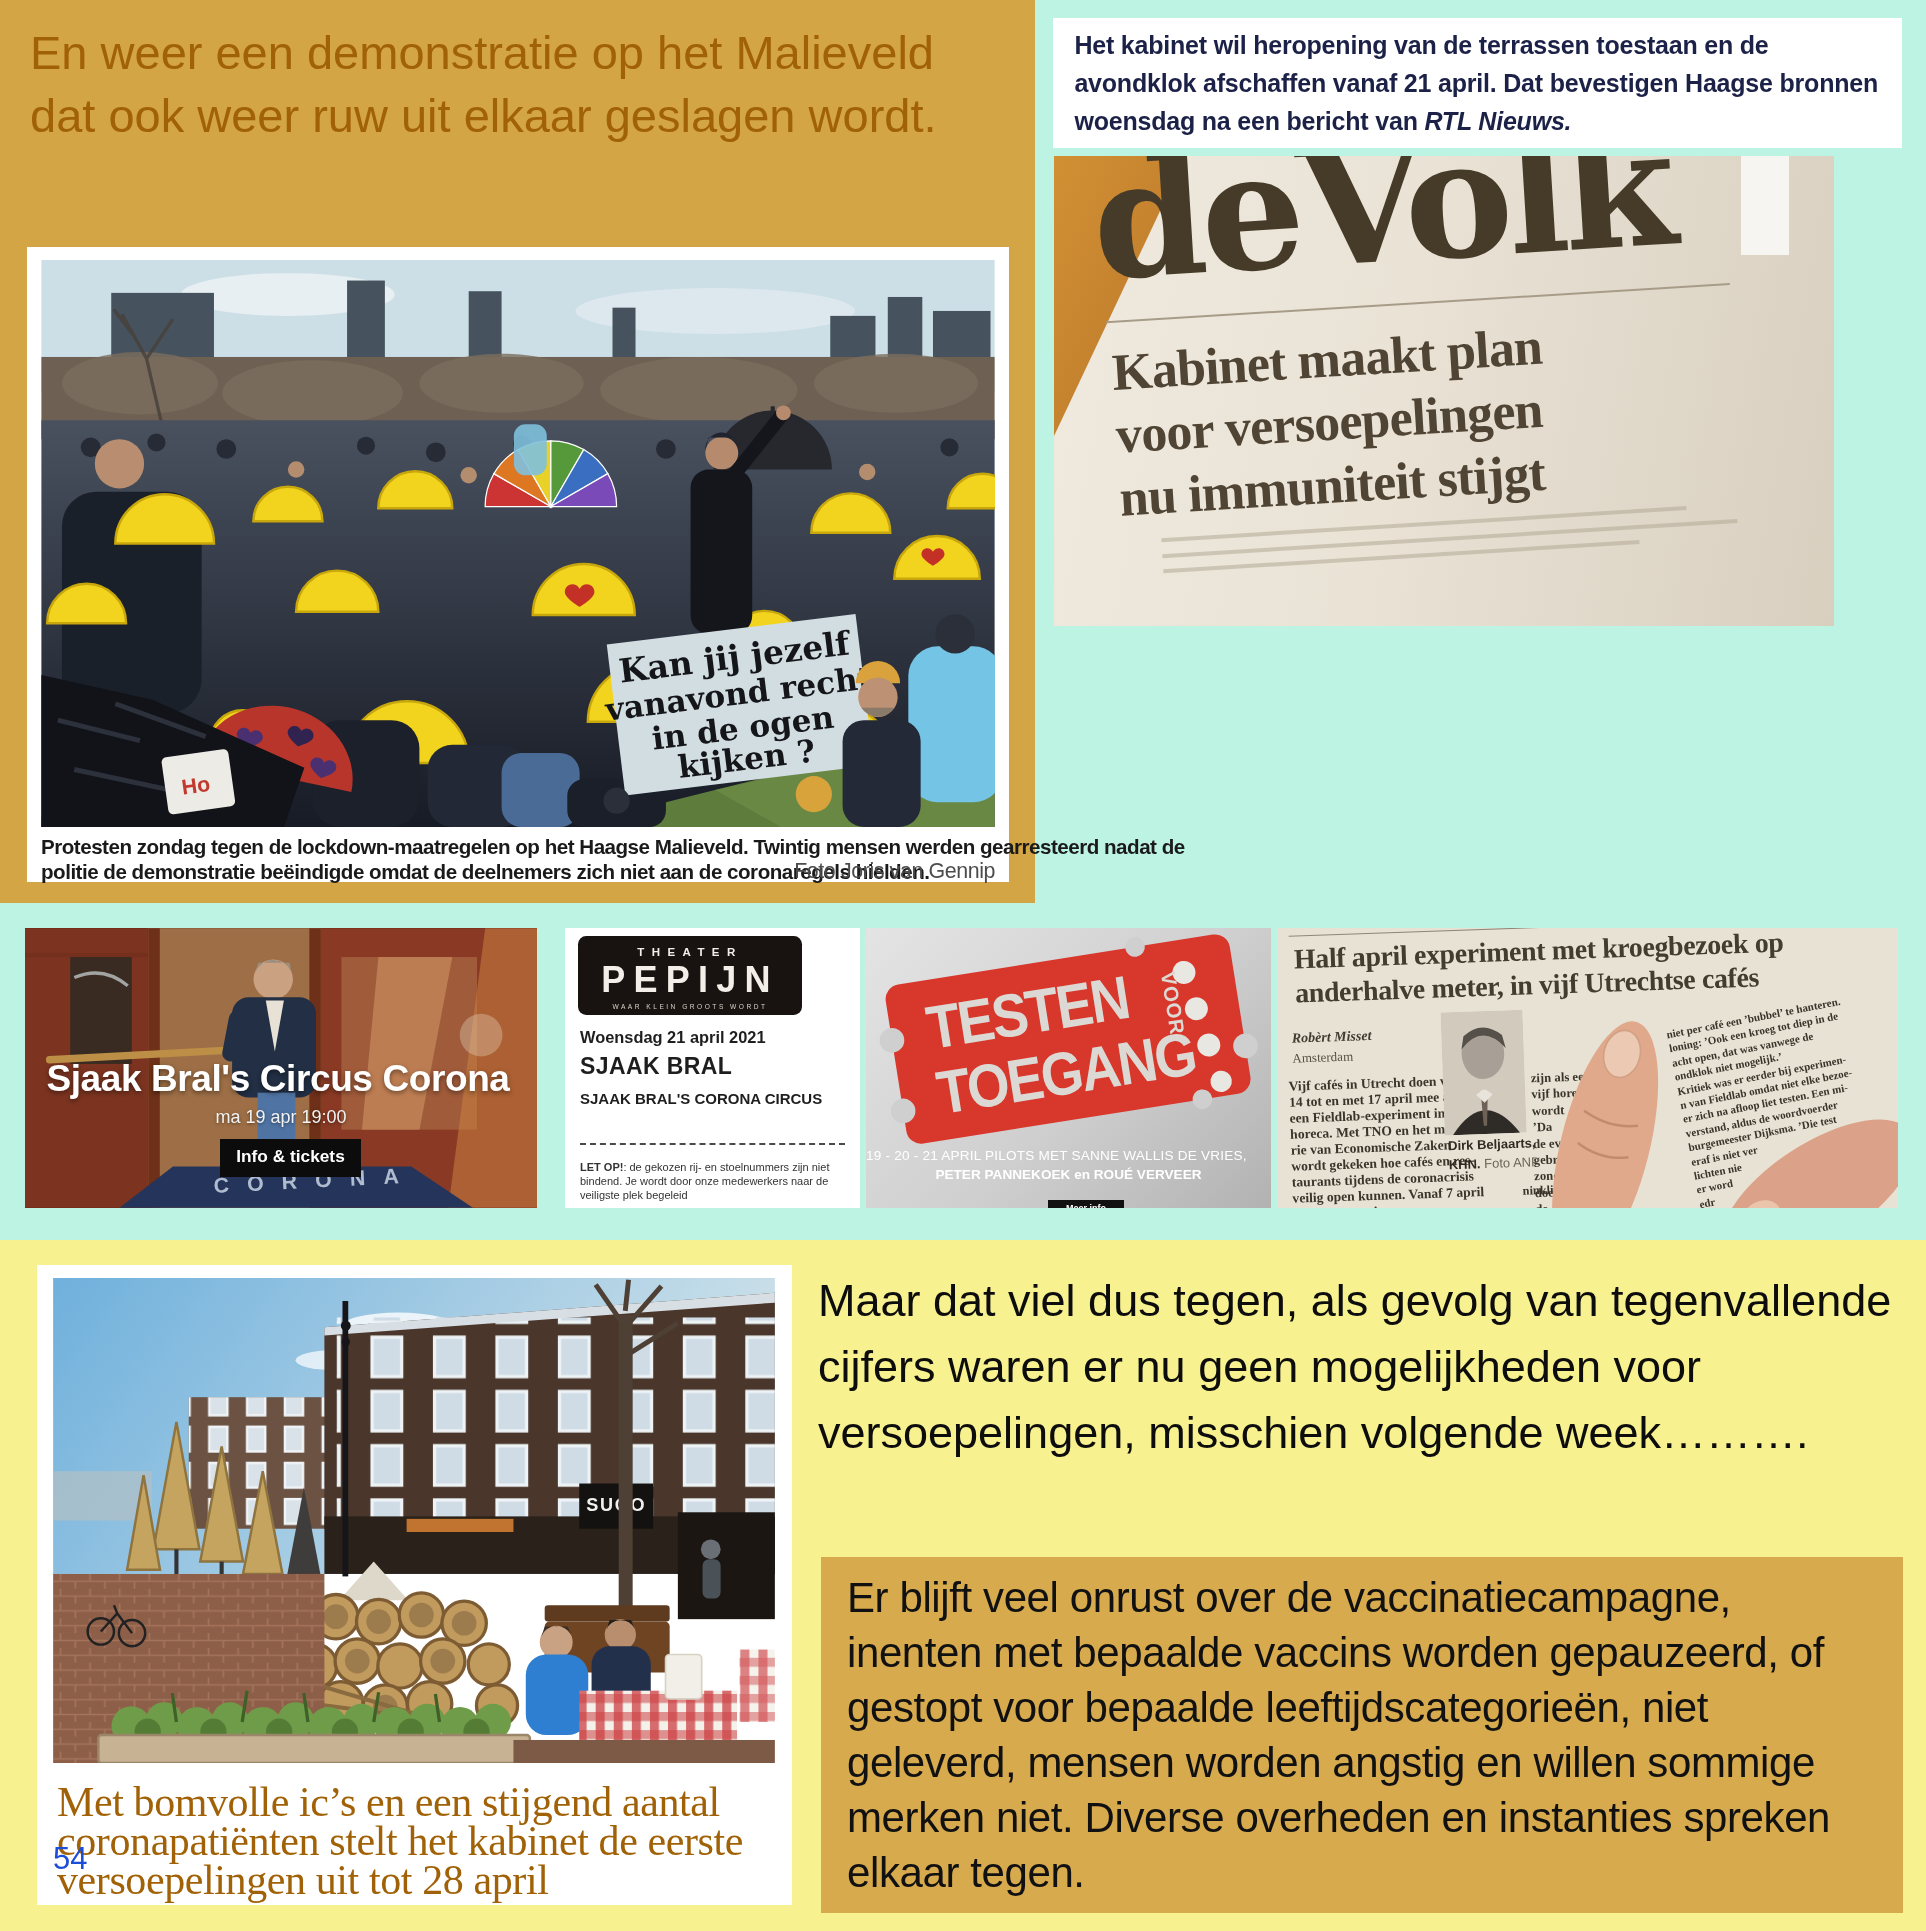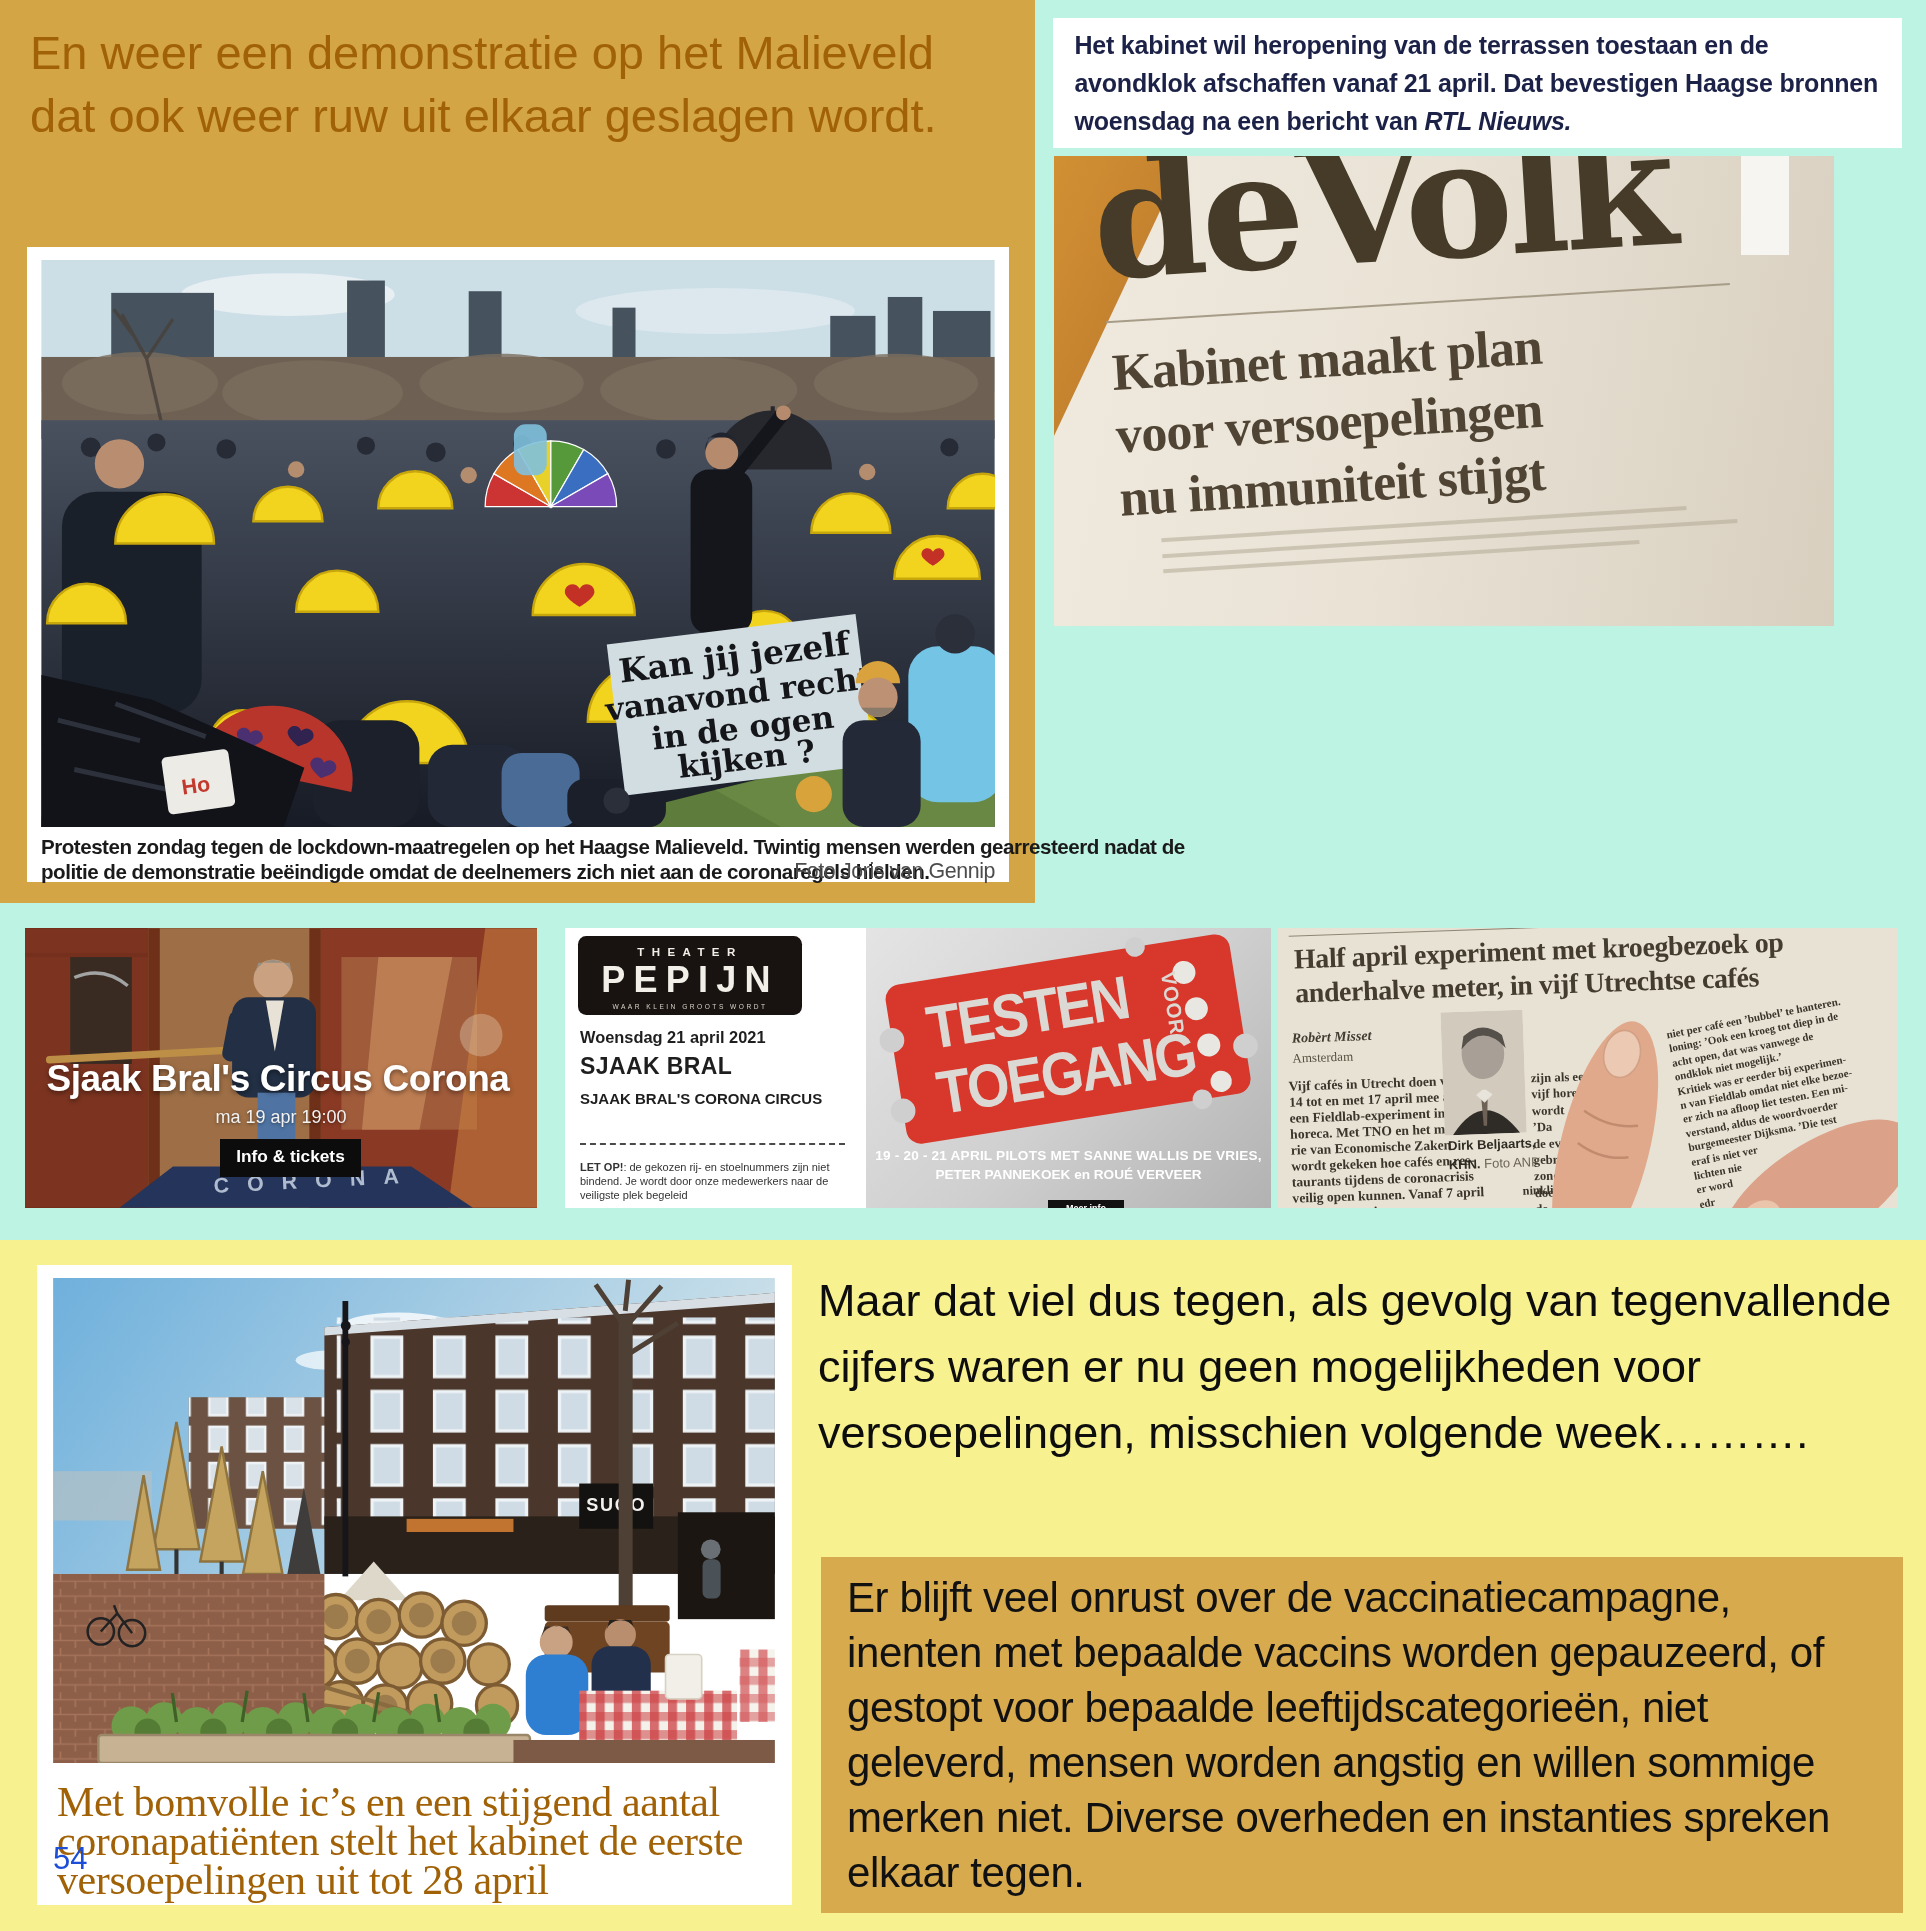--- a/index.html
+++ b/index.html
@@ -33,33 +33,33 @@
   .paper-blurs div{height:4.1px;background:#b3a996;opacity:.55;margin:11.5px 0 0 49px;}
 
   .mint-par{left:1063px;top:661px;width:835px;font-size:38px;line-height:58px;color:#0c0c0c;}
 
   .card{top:928px;height:280px;overflow:hidden;}
   .sjaak{left:25px;width:512px;background:#5f2417;}
   .sjaak-title{left:21.4px;top:130px;width:485px;font-weight:bold;font-size:37px;color:#ffffff;letter-spacing:-0.4px;text-shadow:0 1.6px 5px rgba(0,0,0,.45);}
   .sjaak-date{left:0;top:179px;width:512px;text-align:center;font-size:18px;color:#f2f2f2;text-shadow:0 0.8px 3.3px rgba(0,0,0,.5);}
   .sjaak-btn{left:195px;top:211px;width:141px;height:38px;background:#0c0c0c;color:#fff;font-weight:bold;font-size:17.3px;text-align:center;line-height:35px;}
 
-  .pepijn{left:565px;width:295px;background:#ffffff;color:#1e1e1e;padding-left:17px;}
+  .pepijn{left:565px;width:295px;background:#ffffff;color:#1e1e1e;}
   .pp-logo{left:13px;top:8.2px;width:224px;height:79px;background:#181310;border-radius:8.2px;color:#f2efe9;text-align:center;}
   .pp-top{margin-top:10px;font-size:11.5px;letter-spacing:7.4px;font-weight:bold;}
   .pp-main{font-size:36px;font-weight:bold;letter-spacing:8.2px;margin-top:0.8px;}
   .pp-sub{font-size:6.6px;letter-spacing:2.5px;margin-top:1.6px;color:#d8d2c8;}
   .pp-date{left:15px;top:100px;font-size:16.4px;font-weight:bold;}
   .pp-artist{left:15px;top:125px;font-size:23px;font-weight:bold;letter-spacing:0.4px;}
   .pp-show{left:15px;top:160px;width:247px;font-size:15px;font-weight:bold;line-height:22px;}
   .pp-dash{left:15px;top:215px;width:265px;border-top:2.5px dashed #4a4a4a;}
   .pp-note{left:15px;top:232px;width:265px;font-size:11px;line-height:14px;color:#333;}
 
   .testen{left:866px;width:405px;background:linear-gradient(135deg,#e4e4e4 0%,#cfcfcf 55%,#b2b2b2 100%);}
-  .tt-l1{left:0;top:220px;width:405px;text-align:center;font-weight:bold;font-size:13.6px;color:#ffffff;letter-spacing:0.2px;}
+  .tt-l1{left:0;top:220px;width:405px;text-align:left;font-weight:normal;font-size:13.6px;color:#ffffff;letter-spacing:0.2px;}
   .tt-l2{left:0;top:239px;width:405px;text-align:center;font-weight:bold;font-size:13.6px;color:#ffffff;}
   .tt-btn{left:182px;top:272px;width:76px;height:16.4px;background:#111;color:#fff;font-weight:bold;font-size:9px;text-align:center;line-height:16.4px;}
 
   .clip{left:1277px;width:621px;background:#e8e2d5;color:#413a2e;}
   .clip-rot{left:0;top:0;width:621px;height:280px;transform:rotate(-2deg);transform-origin:33px 16.4px;}
   .clip-rule{left:11.5px;top:6.6px;width:576px;height:1.6px;background:#8f8776;}
   .clip-h{left:16.4px;font-family:"Liberation Serif",serif;font-weight:bold;font-size:28px;letter-spacing:-0.4px;color:#433c2f;white-space:nowrap;}
   .clip-by{left:11.5px;top:102px;font-family:"Liberation Serif",serif;font-weight:bold;font-style:italic;font-size:14px;}
   .clip-city{left:11.5px;top:122px;font-family:"Liberation Serif",serif;font-size:13px;color:#55503f;}
   .clip-col{font-family:"Liberation Serif",serif;font-weight:bold;color:#3a342a;}

